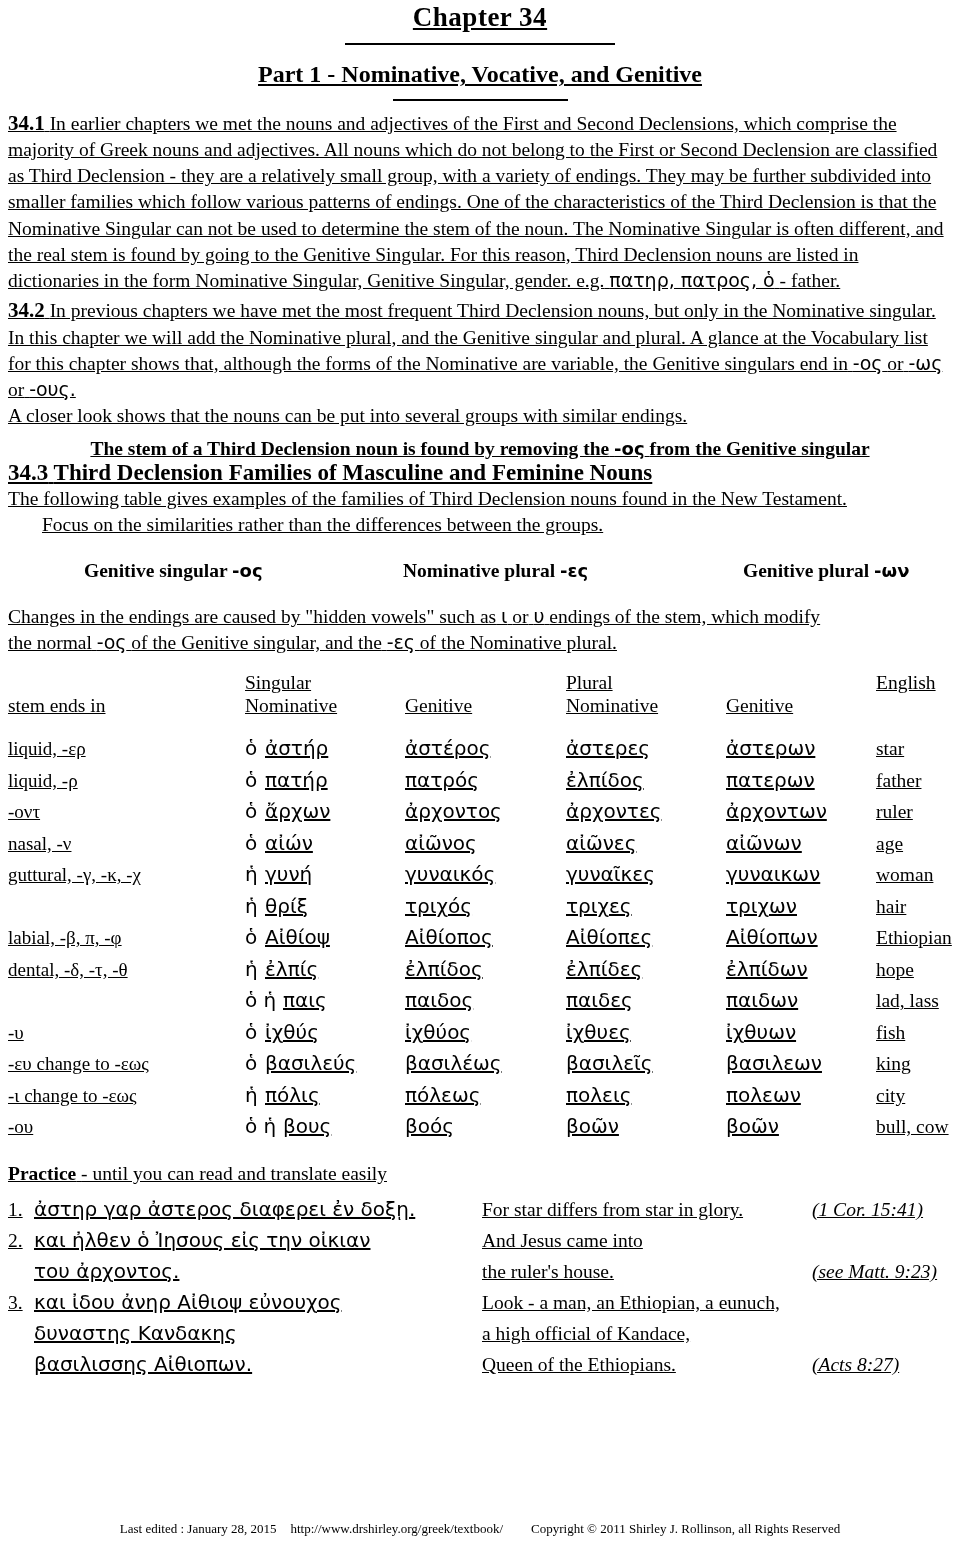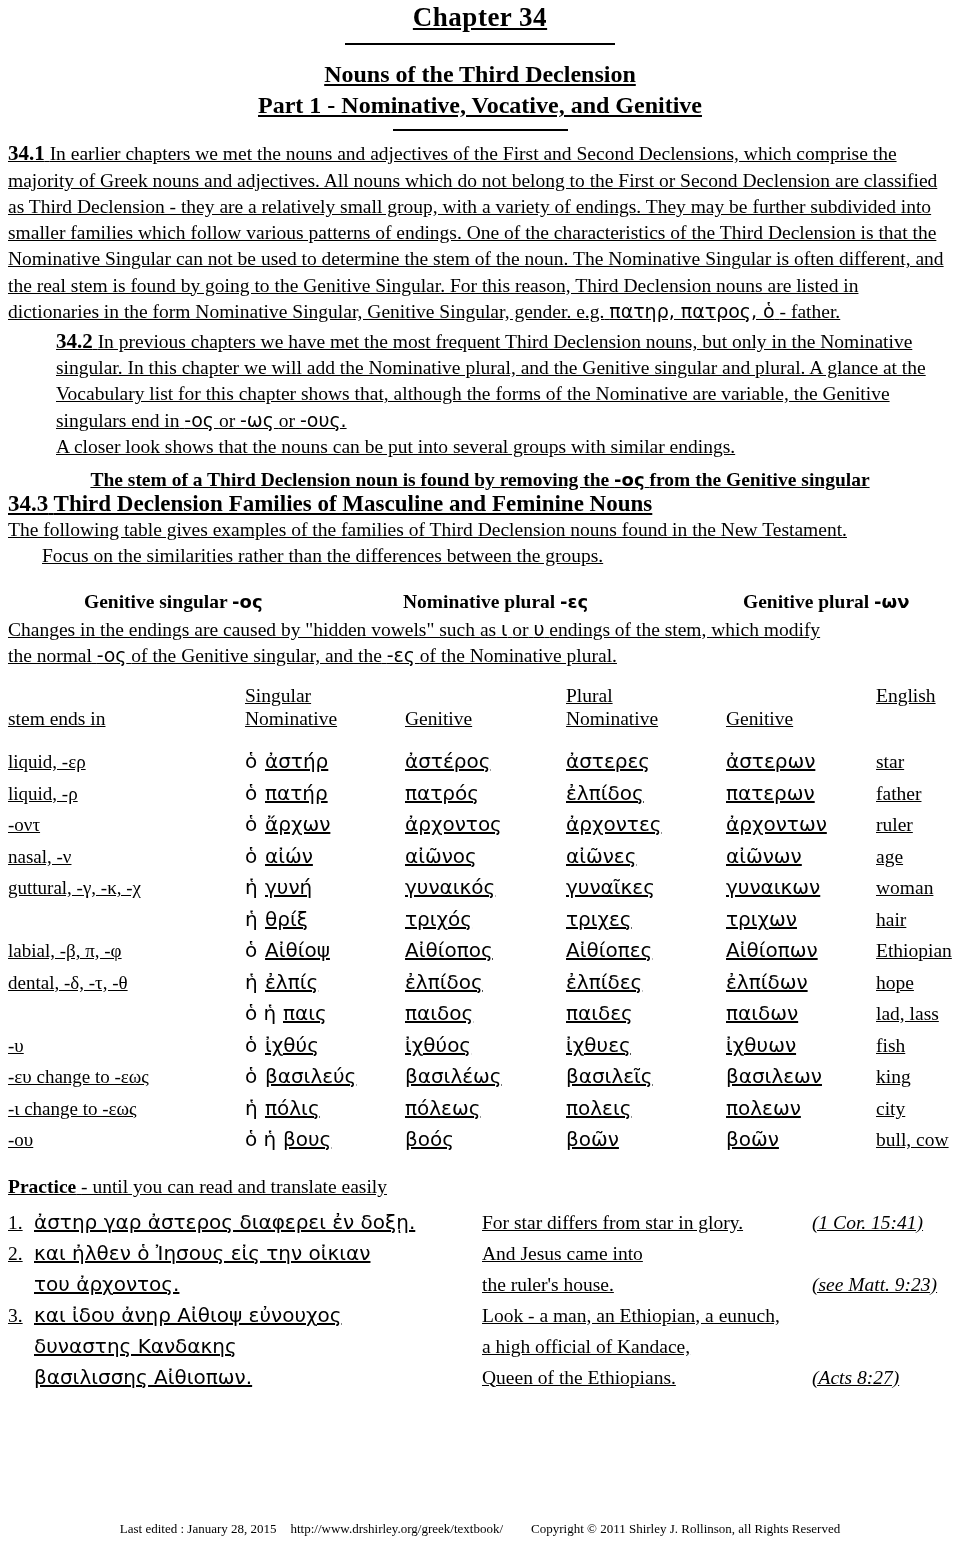--- a/index.html
+++ b/index.html
@@ -65,21 +65,21 @@
   .gk {
     font-family: "DejaVu Sans", "Liberation Sans", sans-serif;
     font-size: 19px;
   }
   .gk-b {
     font-family: "DejaVu Sans", "Liberation Sans", sans-serif;
     font-size: 18px;
     font-weight: bold;
   }
   .block-1 { margin-top: 6px; }
-  .block-2 { margin-top: 2px; margin-left: 48px; }
+  .block-2 { margin-top: 2px; }
 
   .stem-rule {
     text-align: center;
     font-weight: bold;
     font-size: 19.5px;
     margin-top: 9px;
   }
 
   .sec-head {
     font-weight: bold;
@@ -91,20 +91,21 @@
 
   .lead {
     font-size: 19.5px;
     line-height: 1.33;
   }
   .indent1 { padding-left: 34px; }
 
   
   .endings-row {
     margin-top: 22px;
+    margin-bottom: 18px;
     font-weight: bold;
     font-size: 19.5px;
     position: relative;
     height: 26px;
   }
   .endings-row span.item {
     position: absolute;
     white-space: nowrap;
   }
   .e1 { left: 76px; }
@@ -203,21 +204,20 @@
   .footer .fspace2 { display: inline-block; width: 28px; }
 </style>
 </head>
 <body>
 
 <div class="page">
 
   <div class="chapter-title">Chapter  34</div>
   <div class="rule-long"></div>
   <div class="subtitle">
-    <div>Nouns of the Third Declension</div>
     <div>Part 1  -  Nominative, Vocative, and Genitive</div>
   </div>
   <div class="rule-short"></div>
 
   <div class="para block-1">
     <span class="sec-num">34.1</span>
     <span>In earlier chapters we met the nouns and adjectives of the First and Second Declensions, which comprise the majority of Greek nouns and adjectives. All nouns which do not belong to the First or Second Declension are classified as Third Declension - they are a relatively small group, with a variety of endings. They may be further subdivided into smaller families which follow various patterns of endings. One of the characteristics of the Third Declension is that the Nominative Singular can not be used to determine the stem of the noun. The Nominative Singular is often different, and the real stem is found by going to the Genitive Singular. For this reason, Third Declension nouns are listed in dictionaries in the form Nominative Singular, Genitive Singular, gender.  e.g.</span>
     <span class="gk">πατηρ,  πατρος,  ὁ</span>
     <span>- father.</span>
   </div>

